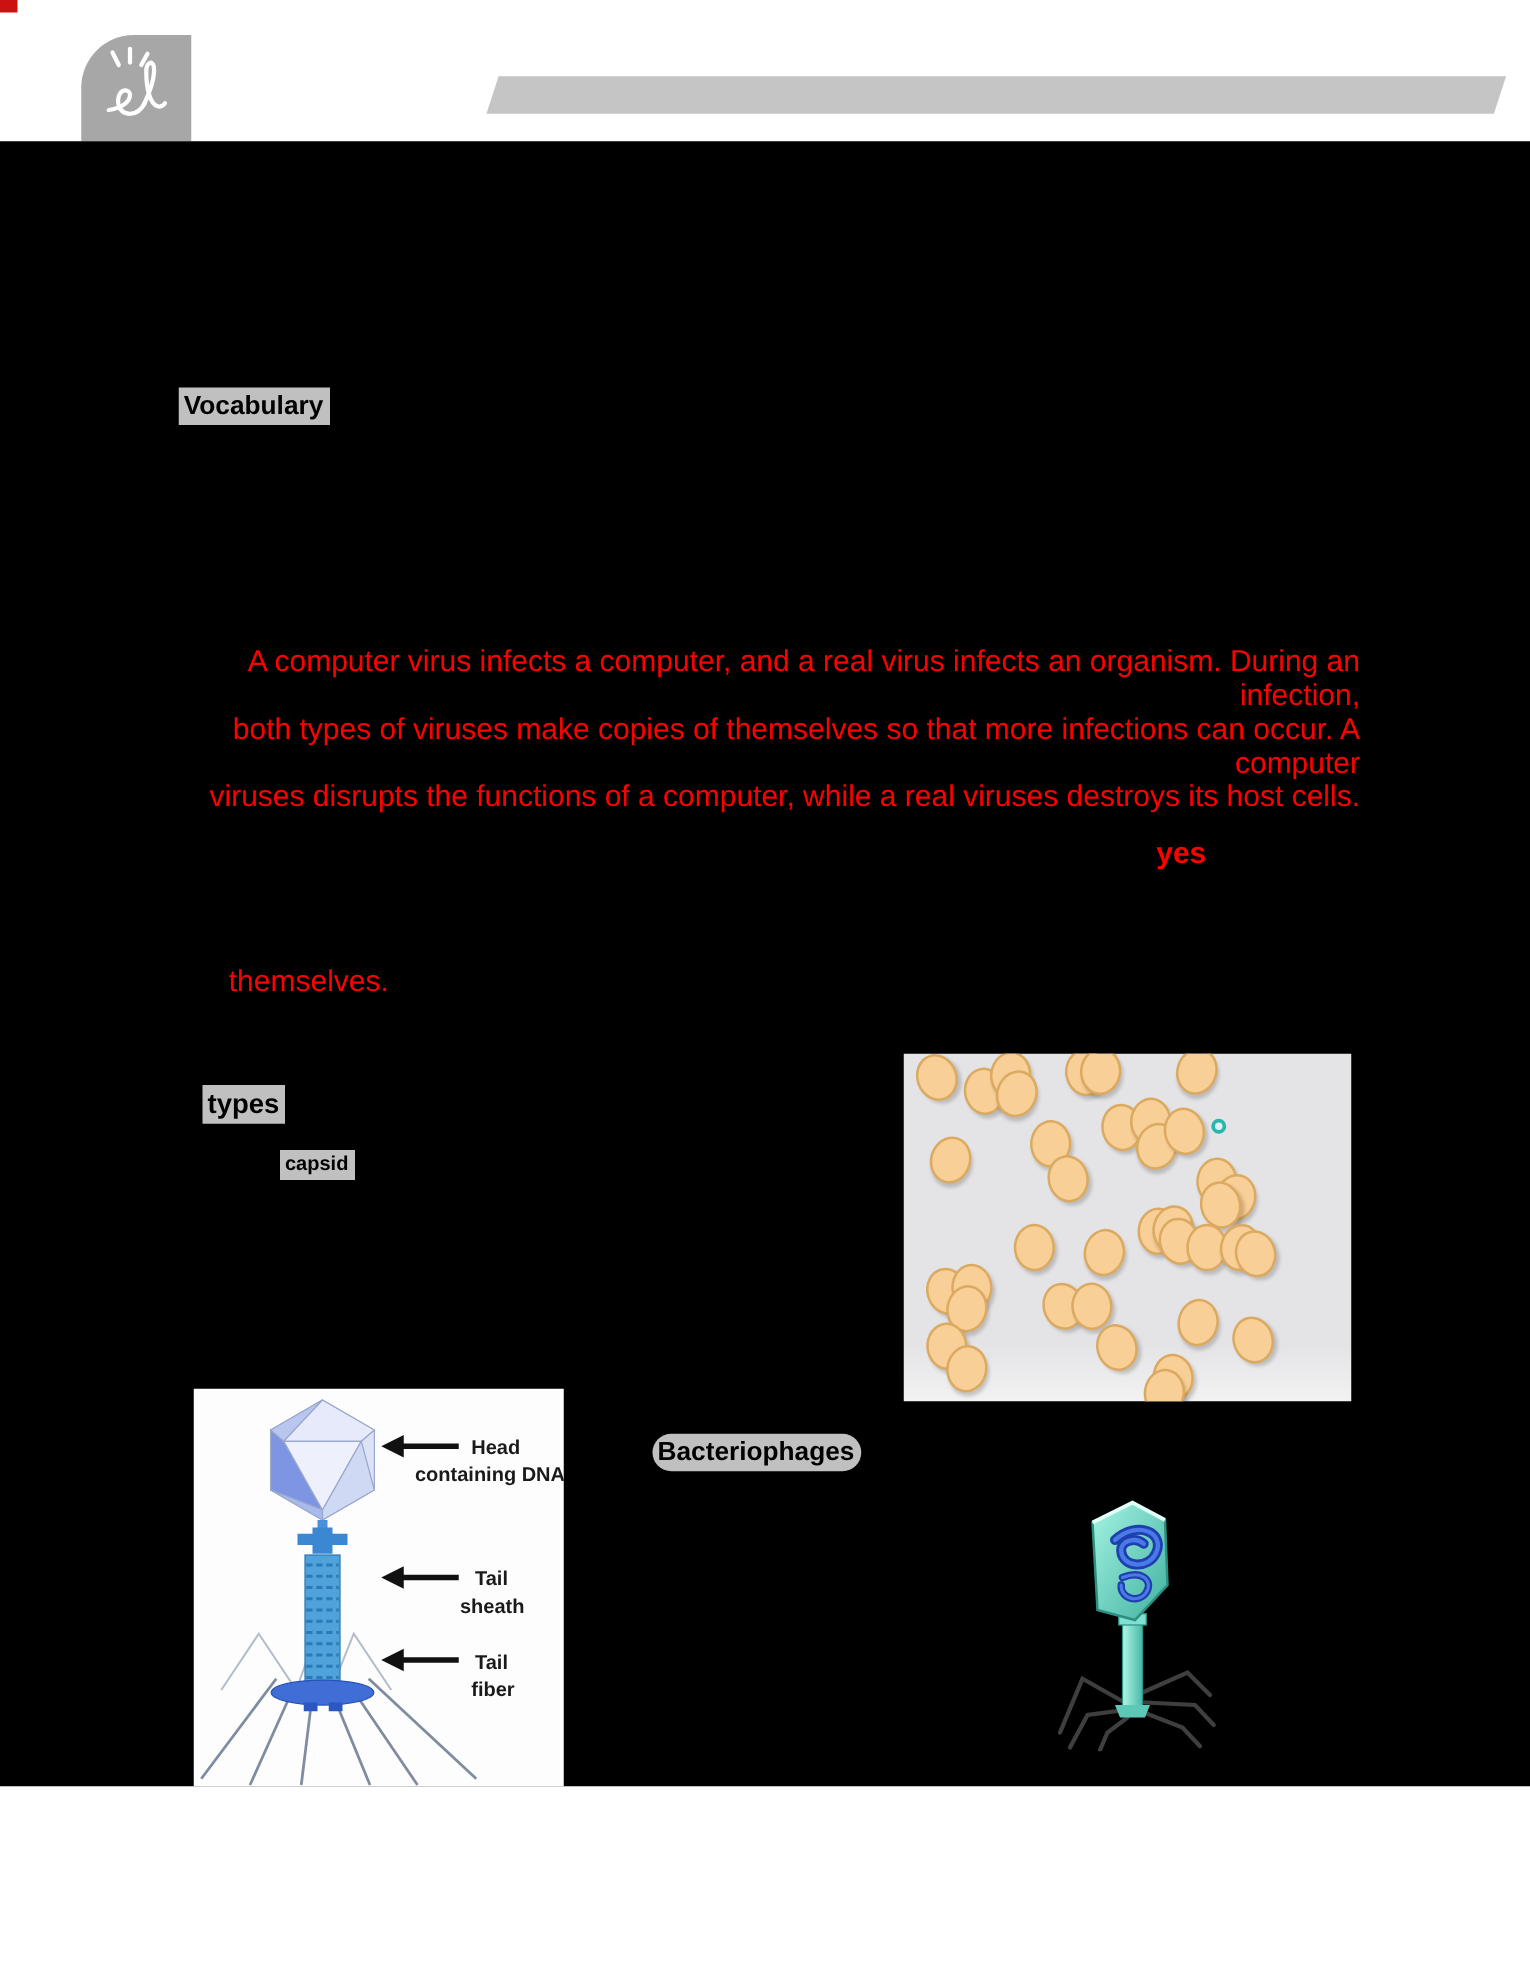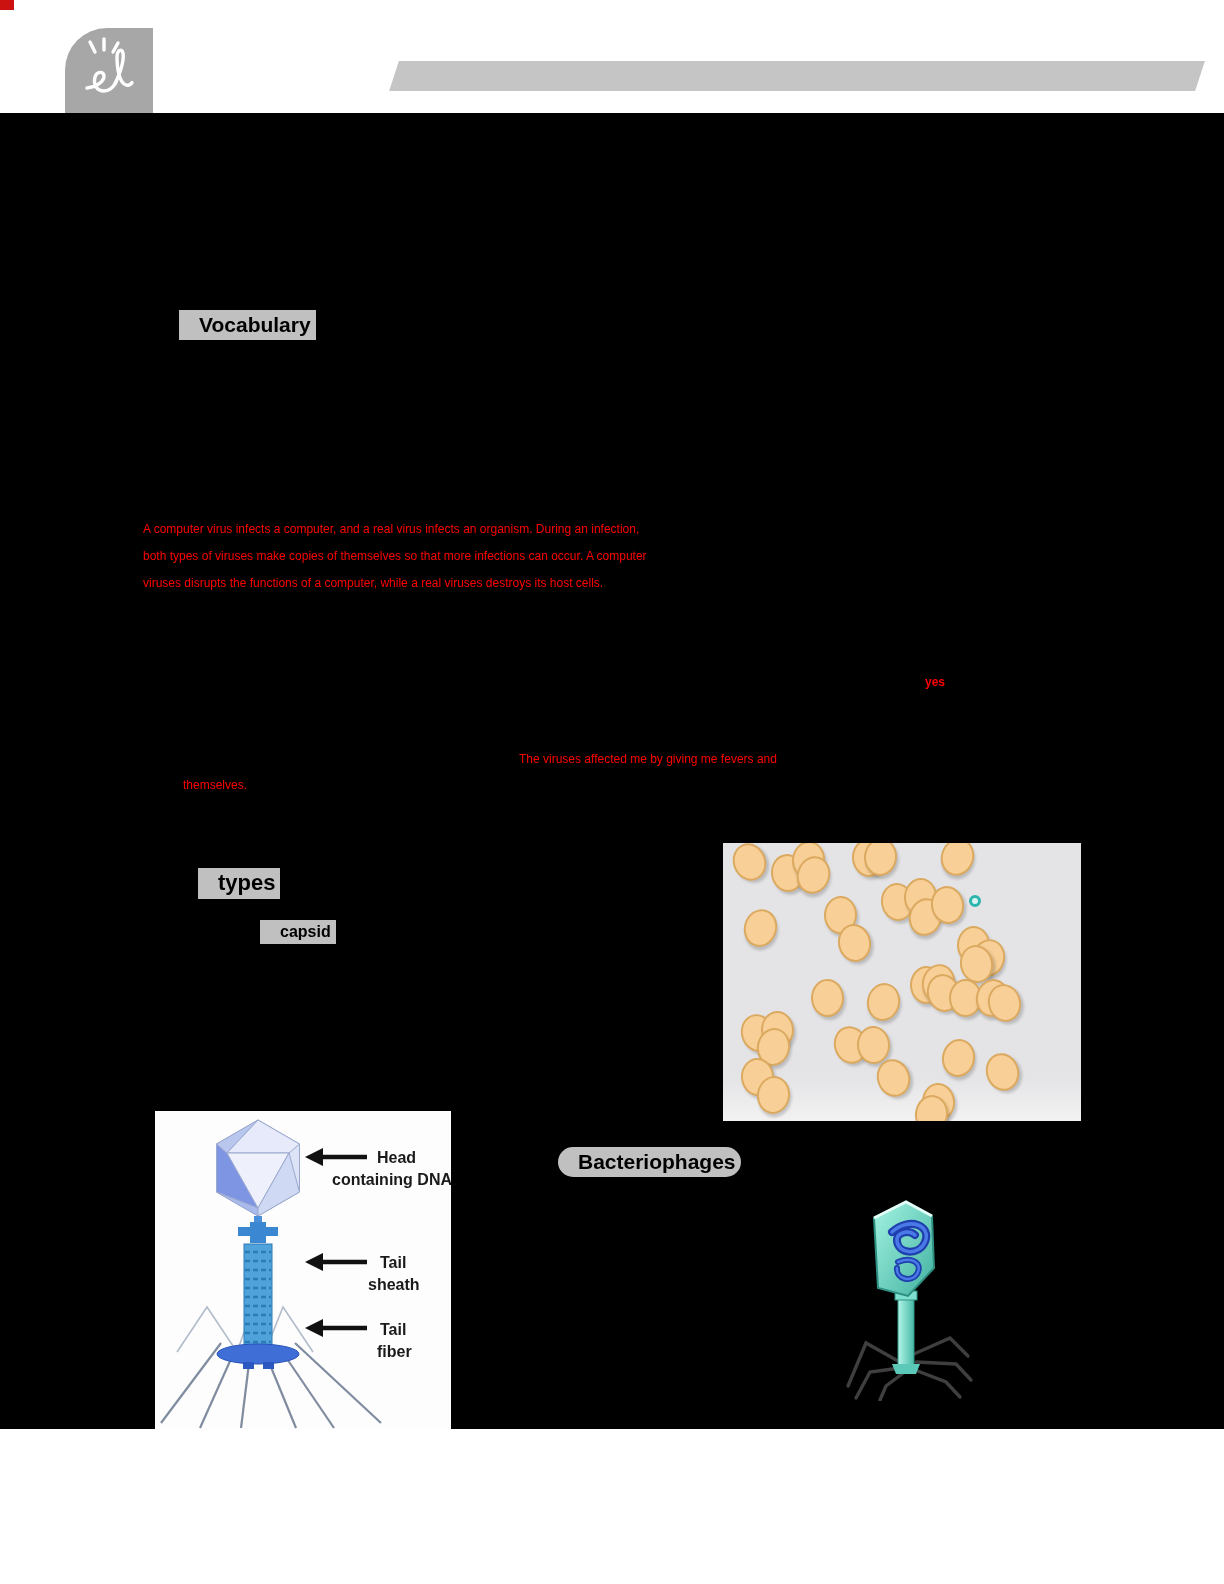--- a/index.html
+++ b/index.html
@@ -9,22 +9,22 @@
   .corner-mark{position:absolute;left:0;top:0;width:14px;height:10px;background:var(--corner-red);}
   .logo-box{position:absolute;left:65px;top:28px;width:88px;height:85px;
             background:var(--logo-box-gray);border-radius:42px 0 0 0;}
   .brand{position:absolute;left:172px;top:48px;font-size:46px;font-weight:700;
          letter-spacing:2px;color:var(--brand-gray);}
   .hbar{position:absolute;left:394px;top:61px;width:806px;height:30px;
         background:var(--bar-gray);transform:skewX(-18deg);}
   
   .blackarea{position:absolute;left:0;top:113px;width:1224px;height:1316px;background:#000;}
   .hl{position:absolute;background:var(--highlight-gray);color:#000;font-weight:700;
-      font-size:21px;line-height:1.2;padding:2px 5px 3px 20px;white-space:nowrap;margin-left:36px;}
-  .red{position:absolute;color:var(--answer-red);font-size:12px;line-height:27px;white-space:pre-line;}
+      font-size:21px;line-height:1.2;padding:2px 5px 3px 4px;white-space:nowrap;}
+  .red{position:absolute;color:var(--answer-red);font-size:24px;line-height:27px;white-space:pre-line;text-align:right;}
   
   .cellsimg{position:absolute;left:723px;top:843px;width:358px;height:278px;overflow:hidden;
             background:linear-gradient(180deg,var(--cells-bg) 0%,var(--cells-bg) 84%,#f2f2f3 100%);}
   .cell{position:absolute;width:33px;height:38px;margin-left:-16px;margin-top:-19px;
         background:var(--cell-fill);border:2px solid var(--cell-border);border-radius:50%;
         box-shadow:2px 3px 3px rgba(0,0,0,0.18);box-sizing:border-box;}
   .virusdot{position:absolute;width:12px;height:12px;margin-left:-6px;margin-top:-6px;
             border:3px solid var(--virus-dot);background:#d9f3f1;border-radius:50%;box-sizing:border-box;}
   
   .phageimg{position:absolute;left:155px;top:1111px;width:296px;height:318px;background:#fdfdfd;}
@@ -57,21 +57,20 @@
   <div class="blackarea"></div>
 
   <div class="hl" style="left:143px;top:310px;">Vocabulary</div>
 
   <div class="red" style="left:143px;top:516px;width:945px;">A computer virus infects a computer, and a real virus infects an organism. During an infection,
 both types of viruses make copies of themselves so that more infections can occur. A computer
 viruses disrupts the functions of a computer, while a real viruses destroys its host cells.</div>
 
   <div class="red" style="left:925px;top:669px;font-weight:bold;">yes</div>
 
-  <div class="red" style="left:519px;top:746px;">The viruses affected me by giving me fevers and</div>
 
   <div class="red" style="left:183px;top:772px;">themselves.</div>
 
   <div class="hl" style="left:162px;top:868px;font-size:22px;">types</div>
   <div class="hl" style="left:224px;top:920px;font-size:16px;">capsid</div>
   <div class="hl" style="left:522px;top:1147px;border-radius:15px;">Bacteriophages</div>
 
   <div class="cellsimg">
     <div style="position:absolute;left:0;top:0;width:100%;height:100%;">
         <div class="cell" style="left: 7.3%; top: 6.8%; transform: rotate(-20deg);"></div>

